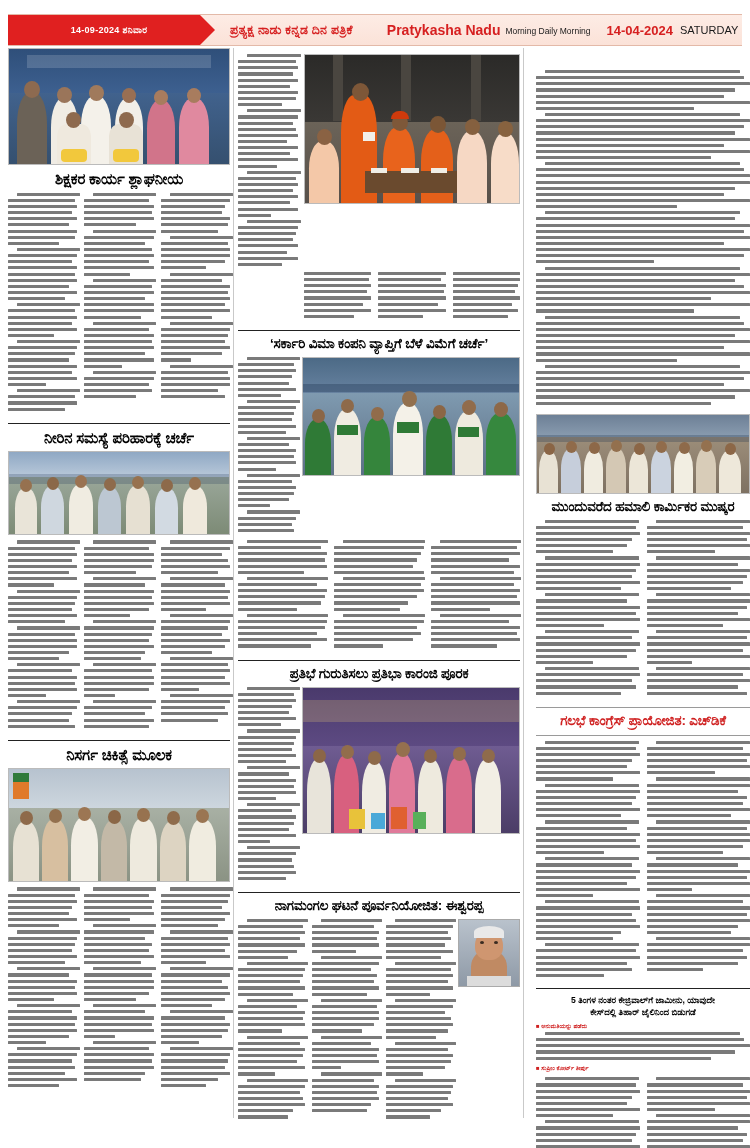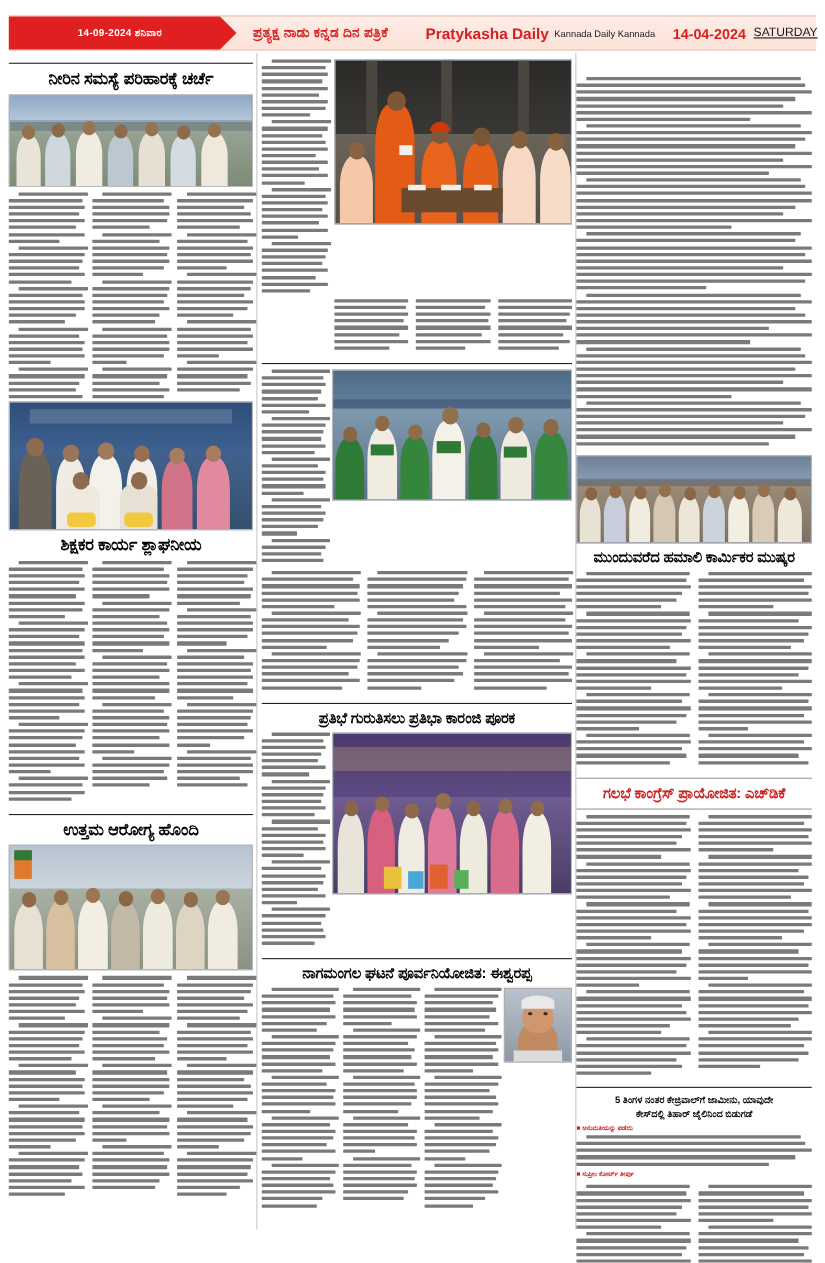--- a/index.html
+++ b/index.html
@@ -40,32 +40,32 @@
   }
   .mast-sub{
     margin-left:5px;color:#1a1a1a;font-size:8.5px;white-space:nowrap;
     position:relative;top:1px;
   }
   .mast-date2{
     margin-left:16px;color:#d62020;font-weight:bold;font-size:13px;
     white-space:nowrap;
   }
   .mast-day{
-    margin-left:7px;color:#1a1a1a;font-size:11px;white-space:nowrap;text-decoration:underline;
+    margin-left:7px;color:#1a1a1a;font-size:11px;white-space:nowrap;
   }
   .mast-sep{
     margin-left:16px;width:1px;height:24px;background:#b98e7e;
   }
 
   
   .cols{position:absolute;left:8px;top:48px;width:734px;height:1092px;}
   .col{position:absolute;top:0;height:1092px;}
   .col-l{left:0;width:222px;}
   .col-m{left:230px;width:282px;}
-  .col-r{left:516px;width:214px;}
+  .col-r{left:528px;width:214px;}
   .vrule{position:absolute;top:0;width:1px;height:1070px;background:#c9c9c9;}
   .vr1{left:225px;}
   .vr2{left:515px;}
 
   
   .hl{
     font-weight:bold;color:#000;text-align:center;
     line-height:1.18;letter-spacing:-.2px;
   }
   .hl-main{font-size:20.5px;}
@@ -112,158 +112,34 @@
 </head>
 <body>
 
 <div class="page">
 
   <div class="masthead">
     <div class="mast-datebox">
       <span>14-09-2024 ಶನಿವಾರ</span>
     </div>
     <div class="mast-kn">ಪ್ರತ್ಯಕ್ಷ ನಾಡು ಕನ್ನಡ ದಿನ ಪತ್ರಿಕೆ</div>
-    <div class="mast-en">Pratykasha Daily</div>
-    <div class="mast-sub">Kannada Daily Kannada</div>
+    <div class="mast-en">Pratykasha Nadu</div>
+    <div class="mast-sub">Morning Daily Morning</div>
     <div class="mast-date2">14-04-2024</div>
     <div class="mast-day">SATURDAY</div>
     <div class="mast-sep"></div>
 
   </div>
 
   <div class="cols">
 
     <div class="vrule vr1"></div>
     <div class="vrule vr2"></div>
 
     <div class="col col-l">
-
-      <div style="margin-top:9px;">
-        <div class="rule-top"></div>
-        <div class="hl hl-sec">ನೀರಿನ ಸಮಸ್ಯೆ ಪರಿಹಾರಕ್ಕೆ ಚರ್ಚೆ</div>
-        <div class="photo" style="width:220px;height:82px;margin-top:5px;">
-          <div class="sky" style="background:linear-gradient(to bottom,#8fa8c4,#b9c9da);height:30%;"></div>
-          <div class="grnd" style="background:linear-gradient(to bottom,#9aa79a,#7d8b76);height:70%;"></div>
-          <div style="position:absolute;left:0;top:22px;right:0;height:10px;background:rgba(40,60,90,.25);"></div>
-          <div class="fig" style="left:6px;width:22px;height:46px;background:#e9e4d8;"></div>
-          <div class="head" style="left:11px;bottom:42px;width:12px;height:13px;background:#96714f;"></div>
-          <div class="fig" style="left:32px;width:23px;height:48px;background:#cfd7df;"></div>
-          <div class="head" style="left:38px;bottom:44px;width:12px;height:13px;background:#8b6848;"></div>
-          <div class="fig" style="left:60px;width:24px;height:50px;background:#f0ece1;"></div>
-          <div class="head" style="left:66px;bottom:46px;width:12px;height:13px;background:#9a7352;"></div>
-          <div class="fig" style="left:89px;width:23px;height:47px;background:#bcc7d2;"></div>
-          <div class="head" style="left:95px;bottom:43px;width:12px;height:13px;background:#8e6b4b;"></div>
-          <div class="fig" style="left:117px;width:24px;height:49px;background:#e6e0d2;"></div>
-          <div class="head" style="left:123px;bottom:45px;width:12px;height:13px;background:#97724f;"></div>
-          <div class="fig" style="left:146px;width:23px;height:46px;background:#d2dae2;"></div>
-          <div class="head" style="left:152px;bottom:42px;width:12px;height:13px;background:#8d6a4a;"></div>
-          <div class="fig" style="left:174px;width:24px;height:48px;background:#efe9dc;"></div>
-          <div class="head" style="left:180px;bottom:44px;width:12px;height:13px;background:#96714f;"></div>
-        </div>
-        <div class="bodycols" style="margin-top:5px;">
-          <div class="bodycol">
-            <div class="ln w100 ind"></div>
-              <div class="ln w97"></div>
-              <div class="ln w100"></div>
-            <div class="ln w93"></div>
-              <div class="ln w100"></div>
-              <div class="ln w88"></div>
-            <div class="ln w100"></div>
-              <div class="ln w66"></div>
-            <div class="ln w100 ind"></div>
-              <div class="ln w100"></div>
-              <div class="ln w97"></div>
-            <div class="ln w93"></div>
-              <div class="ln w100"></div>
-              <div class="ln w82"></div>
-            <div class="ln w100 ind"></div>
-              <div class="ln w97"></div>
-              <div class="ln w100"></div>
-            <div class="ln w100"></div>
-              <div class="ln w88"></div>
-              <div class="ln w74"></div>
-            <div class="ln w100 ind"></div>
-              <div class="ln w93"></div>
-              <div class="ln w100"></div>
-            <div class="ln w97"></div>
-              <div class="ln w100"></div>
-              <div class="ln w55"></div>
-            <div class="ln w100 ind"></div>
-              <div class="ln w100"></div>
-              <div class="ln w93"></div>
-            <div class="ln w88"></div>
-              <div class="ln w97"></div>
-          </div>
-          <div class="bodycol">
-            <div class="ln w100 ind"></div>
-              <div class="ln w93"></div>
-              <div class="ln w100"></div>
-            <div class="ln w100"></div>
-              <div class="ln w97"></div>
-              <div class="ln w74"></div>
-            <div class="ln w100 ind"></div>
-              <div class="ln w88"></div>
-              <div class="ln w100"></div>
-            <div class="ln w97"></div>
-              <div class="ln w100"></div>
-              <div class="ln w93"></div>
-            <div class="ln w66"></div>
-            <div class="ln w100 ind"></div>
-              <div class="ln w100"></div>
-              <div class="ln w97"></div>
-            <div class="ln w93"></div>
-              <div class="ln w100"></div>
-              <div class="ln w88"></div>
-            <div class="ln w82"></div>
-            <div class="ln w100 ind"></div>
-              <div class="ln w97"></div>
-              <div class="ln w100"></div>
-            <div class="ln w100"></div>
-              <div class="ln w93"></div>
-              <div class="ln w44"></div>
-            <div class="ln w100 ind"></div>
-              <div class="ln w97"></div>
-              <div class="ln w88"></div>
-            <div class="ln w100"></div>
-              <div class="ln w93"></div>
-          </div>
-          <div class="bodycol">
-            <div class="ln w100 ind"></div>
-              <div class="ln w100"></div>
-              <div class="ln w88"></div>
-            <div class="ln w97"></div>
-              <div class="ln w100"></div>
-              <div class="ln w82"></div>
-            <div class="ln w100 ind"></div>
-              <div class="ln w93"></div>
-              <div class="ln w100"></div>
-            <div class="ln w97"></div>
-              <div class="ln w100"></div>
-              <div class="ln w66"></div>
-            <div class="ln w100 ind"></div>
-              <div class="ln w100"></div>
-              <div class="ln w97"></div>
-            <div class="ln w88"></div>
-              <div class="ln w100"></div>
-              <div class="ln w93"></div>
-            <div class="ln w74"></div>
-            <div class="ln w100 ind"></div>
-              <div class="ln w97"></div>
-              <div class="ln w100"></div>
-            <div class="ln w93"></div>
-              <div class="ln w100"></div>
-              <div class="ln w55"></div>
-            <div class="ln w100 ind"></div>
-              <div class="ln w100"></div>
-              <div class="ln w93"></div>
-            <div class="ln w97"></div>
-              <div class="ln w82"></div>
-          </div>
-        </div>
-      </div>
 
       <div>
         <div class="photo" style="width:220px;height:115px;">
           <div class="sky" style="background:linear-gradient(to bottom,#2f4f7a,#3d6090);"></div>
           <div class="grnd" style="background:linear-gradient(to bottom,#41628d,#35506f);"></div>
           <div style="position:absolute;left:18px;top:6px;right:18px;height:13px;background:rgba(255,255,255,.16);"></div>
           <div class="fig" style="left:8px;width:30px;height:72px;background:#6b6257;"></div>
           <div class="head" style="left:15px;bottom:66px;width:16px;height:17px;background:#8d6a50;"></div>
           <div class="fig" style="left:42px;width:27px;height:66px;background:#f0ece4;"></div>
           <div class="head" style="left:48px;bottom:61px;width:15px;height:16px;background:#9a755a;"></div>
@@ -393,21 +269,145 @@
               <div class="ln w100"></div>
             <div class="ln w100"></div>
               <div class="ln w82"></div>
               <div class="ln w93"></div>
           </div>
         </div>
       </div>
 
       <div style="margin-top:9px;">
         <div class="rule-top"></div>
-        <div class="hl hl-sec">ಉತ್ತಮ ಆರೋಗ್ಯ ಹೊಂದಿ</div>
+        <div class="hl hl-sec">ನೀರಿನ ಸಮಸ್ಯೆ ಪರಿಹಾರಕ್ಕೆ ಚರ್ಚೆ</div>
+        <div class="photo" style="width:220px;height:82px;margin-top:5px;">
+          <div class="sky" style="background:linear-gradient(to bottom,#8fa8c4,#b9c9da);height:30%;"></div>
+          <div class="grnd" style="background:linear-gradient(to bottom,#9aa79a,#7d8b76);height:70%;"></div>
+          <div style="position:absolute;left:0;top:22px;right:0;height:10px;background:rgba(40,60,90,.25);"></div>
+          <div class="fig" style="left:6px;width:22px;height:46px;background:#e9e4d8;"></div>
+          <div class="head" style="left:11px;bottom:42px;width:12px;height:13px;background:#96714f;"></div>
+          <div class="fig" style="left:32px;width:23px;height:48px;background:#cfd7df;"></div>
+          <div class="head" style="left:38px;bottom:44px;width:12px;height:13px;background:#8b6848;"></div>
+          <div class="fig" style="left:60px;width:24px;height:50px;background:#f0ece1;"></div>
+          <div class="head" style="left:66px;bottom:46px;width:12px;height:13px;background:#9a7352;"></div>
+          <div class="fig" style="left:89px;width:23px;height:47px;background:#bcc7d2;"></div>
+          <div class="head" style="left:95px;bottom:43px;width:12px;height:13px;background:#8e6b4b;"></div>
+          <div class="fig" style="left:117px;width:24px;height:49px;background:#e6e0d2;"></div>
+          <div class="head" style="left:123px;bottom:45px;width:12px;height:13px;background:#97724f;"></div>
+          <div class="fig" style="left:146px;width:23px;height:46px;background:#d2dae2;"></div>
+          <div class="head" style="left:152px;bottom:42px;width:12px;height:13px;background:#8d6a4a;"></div>
+          <div class="fig" style="left:174px;width:24px;height:48px;background:#efe9dc;"></div>
+          <div class="head" style="left:180px;bottom:44px;width:12px;height:13px;background:#96714f;"></div>
+        </div>
+        <div class="bodycols" style="margin-top:5px;">
+          <div class="bodycol">
+            <div class="ln w100 ind"></div>
+              <div class="ln w97"></div>
+              <div class="ln w100"></div>
+            <div class="ln w93"></div>
+              <div class="ln w100"></div>
+              <div class="ln w88"></div>
+            <div class="ln w100"></div>
+              <div class="ln w66"></div>
+            <div class="ln w100 ind"></div>
+              <div class="ln w100"></div>
+              <div class="ln w97"></div>
+            <div class="ln w93"></div>
+              <div class="ln w100"></div>
+              <div class="ln w82"></div>
+            <div class="ln w100 ind"></div>
+              <div class="ln w97"></div>
+              <div class="ln w100"></div>
+            <div class="ln w100"></div>
+              <div class="ln w88"></div>
+              <div class="ln w74"></div>
+            <div class="ln w100 ind"></div>
+              <div class="ln w93"></div>
+              <div class="ln w100"></div>
+            <div class="ln w97"></div>
+              <div class="ln w100"></div>
+              <div class="ln w55"></div>
+            <div class="ln w100 ind"></div>
+              <div class="ln w100"></div>
+              <div class="ln w93"></div>
+            <div class="ln w88"></div>
+              <div class="ln w97"></div>
+          </div>
+          <div class="bodycol">
+            <div class="ln w100 ind"></div>
+              <div class="ln w93"></div>
+              <div class="ln w100"></div>
+            <div class="ln w100"></div>
+              <div class="ln w97"></div>
+              <div class="ln w74"></div>
+            <div class="ln w100 ind"></div>
+              <div class="ln w88"></div>
+              <div class="ln w100"></div>
+            <div class="ln w97"></div>
+              <div class="ln w100"></div>
+              <div class="ln w93"></div>
+            <div class="ln w66"></div>
+            <div class="ln w100 ind"></div>
+              <div class="ln w100"></div>
+              <div class="ln w97"></div>
+            <div class="ln w93"></div>
+              <div class="ln w100"></div>
+              <div class="ln w88"></div>
+            <div class="ln w82"></div>
+            <div class="ln w100 ind"></div>
+              <div class="ln w97"></div>
+              <div class="ln w100"></div>
+            <div class="ln w100"></div>
+              <div class="ln w93"></div>
+              <div class="ln w44"></div>
+            <div class="ln w100 ind"></div>
+              <div class="ln w97"></div>
+              <div class="ln w88"></div>
+            <div class="ln w100"></div>
+              <div class="ln w93"></div>
+          </div>
+          <div class="bodycol">
+            <div class="ln w100 ind"></div>
+              <div class="ln w100"></div>
+              <div class="ln w88"></div>
+            <div class="ln w97"></div>
+              <div class="ln w100"></div>
+              <div class="ln w82"></div>
+            <div class="ln w100 ind"></div>
+              <div class="ln w93"></div>
+              <div class="ln w100"></div>
+            <div class="ln w97"></div>
+              <div class="ln w100"></div>
+              <div class="ln w66"></div>
+            <div class="ln w100 ind"></div>
+              <div class="ln w100"></div>
+              <div class="ln w97"></div>
+            <div class="ln w88"></div>
+              <div class="ln w100"></div>
+              <div class="ln w93"></div>
+            <div class="ln w74"></div>
+            <div class="ln w100 ind"></div>
+              <div class="ln w97"></div>
+              <div class="ln w100"></div>
+            <div class="ln w93"></div>
+              <div class="ln w100"></div>
+              <div class="ln w55"></div>
+            <div class="ln w100 ind"></div>
+              <div class="ln w100"></div>
+              <div class="ln w93"></div>
+            <div class="ln w97"></div>
+              <div class="ln w82"></div>
+          </div>
+        </div>
+      </div>
+
+      <div style="margin-top:9px;">
+        <div class="rule-top"></div>
+        <div class="hl hl-sec">ನಿಸರ್ಗ ಚಿಕಿತ್ಸೆ ಮೂಲಕ</div>
         <div class="photo" style="width:220px;height:112px;margin-top:5px;">
           <div class="sky" style="background:linear-gradient(to bottom,#b7c3cf,#cdd6de);height:34%;"></div>
           <div class="grnd" style="background:linear-gradient(to bottom,#a8b0a4,#8b9384);height:66%;"></div>
           <div style="position:absolute;left:4px;top:4px;width:16px;height:26px;background:#e07a2a;"></div>
           <div style="position:absolute;left:4px;top:4px;width:16px;height:9px;background:#2f7a3a;"></div>
           <div class="fig" style="left:4px;width:26px;height:60px;background:#e7e1d3;"></div>
           <div class="head" style="left:11px;bottom:56px;width:13px;height:14px;background:#8e6a4a;"></div>
           <div class="fig" style="left:33px;width:26px;height:62px;background:#d7bfa0;"></div>
           <div class="head" style="left:40px;bottom:58px;width:13px;height:14px;background:#93704e;"></div>
           <div class="fig" style="left:62px;width:27px;height:64px;background:#f2eee4;"></div>
@@ -633,20 +633,21 @@
                 <div class="ln w88"></div>
               <div class="ln w97"></div>
                 <div class="ln w82"></div>
             </div>
           </div>
         </div>
       </div>
 
       <div style="margin-top:9px;">
         <div class="rule-top"></div>
+        <div class="hl hl-sm">‘ಸರ್ಕಾರಿ ವಿಮಾ ಕಂಪನಿ ವ್ಯಾಪ್ತಿಗೆ ಬೆಳೆ ವಿಮೆಗೆ ಚರ್ಚೆ’</div>
 
         <div style="display:flex;gap:6px;margin-top:5px;">
           <div style="width:58px;">
             <div class="ln w100 ind"></div>
               <div class="ln w97"></div>
               <div class="ln w100"></div>
             <div class="ln w93"></div>
               <div class="ln w88"></div>
               <div class="ln w100"></div>
             <div class="ln w74"></div>

